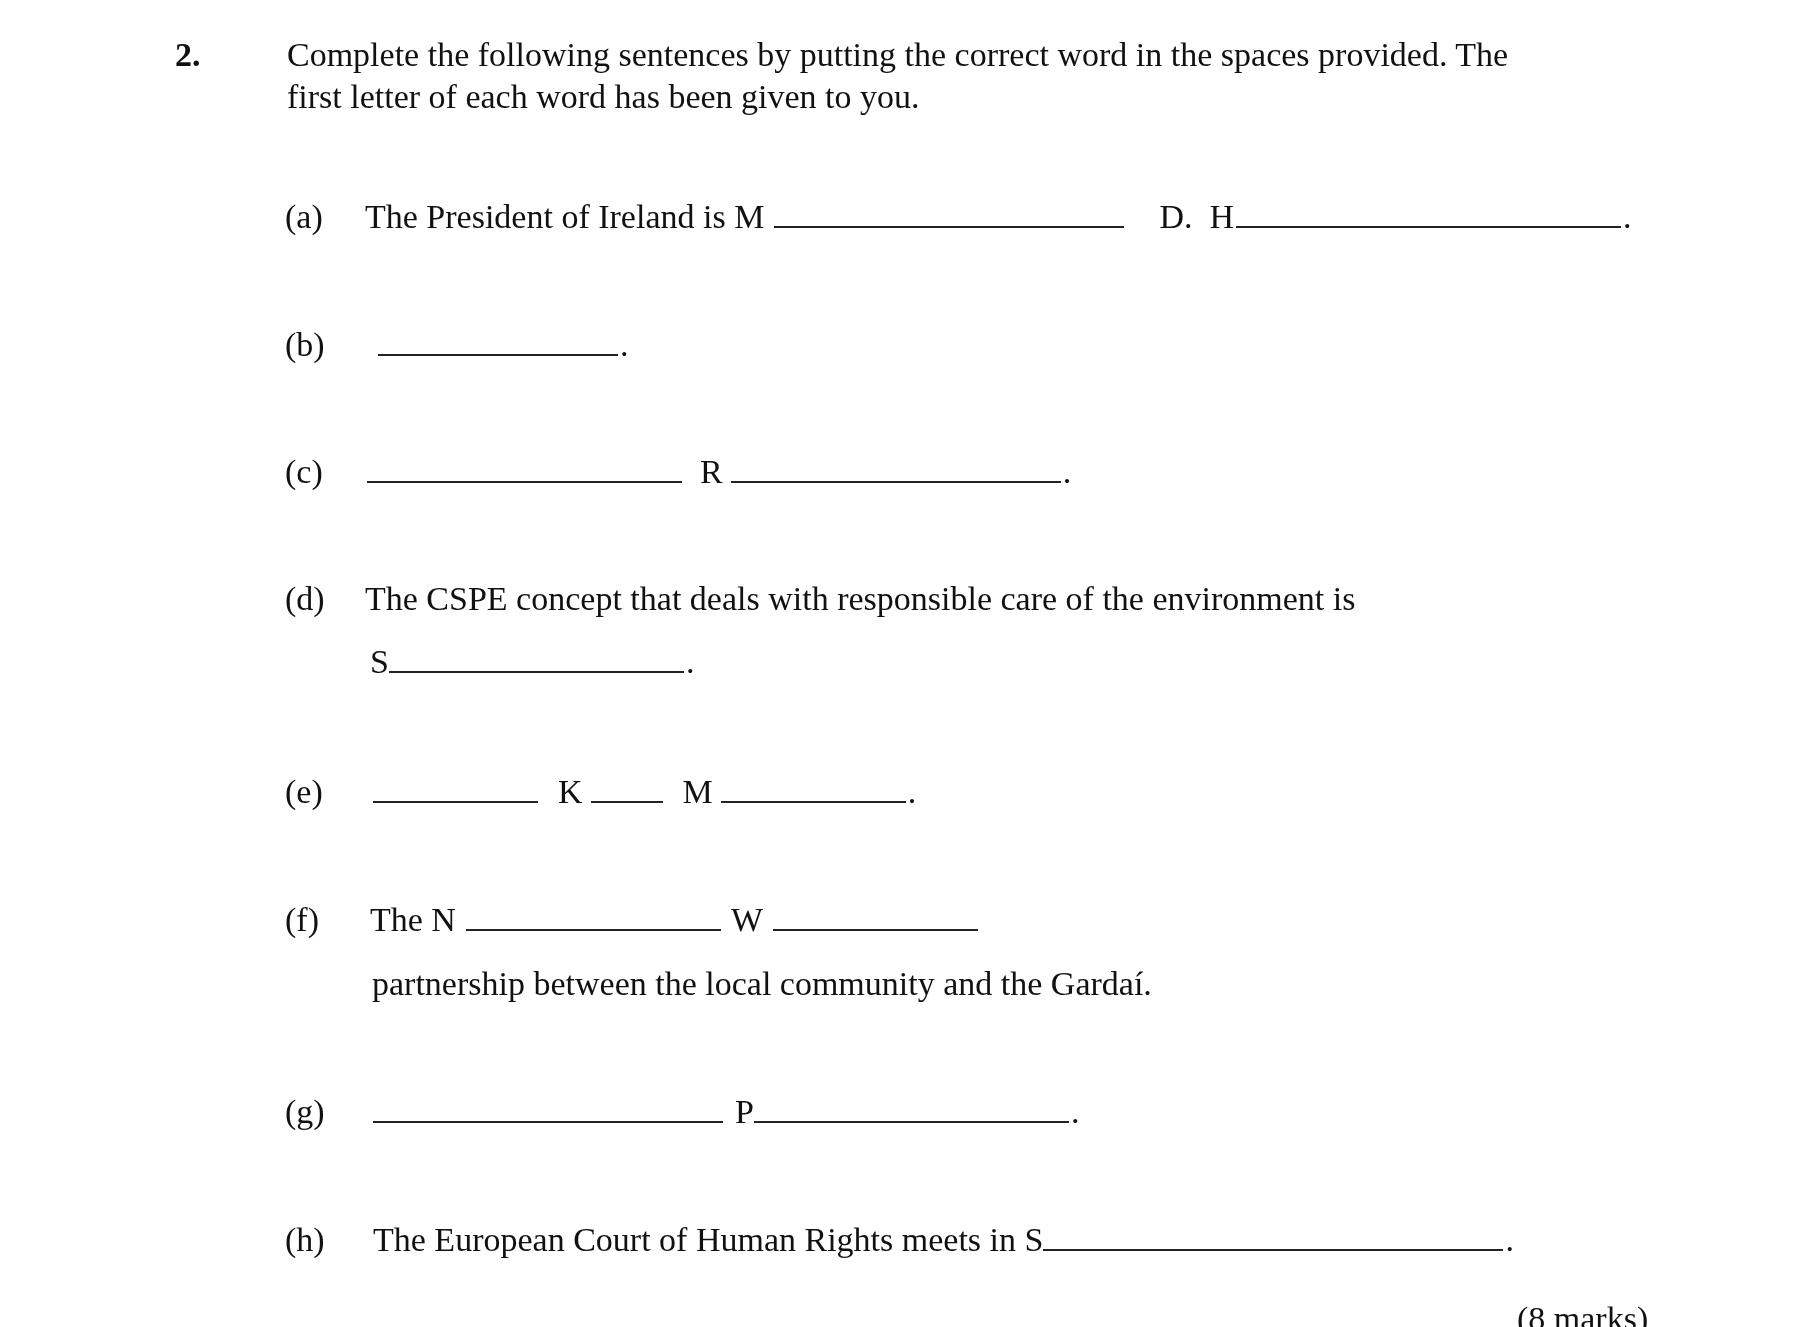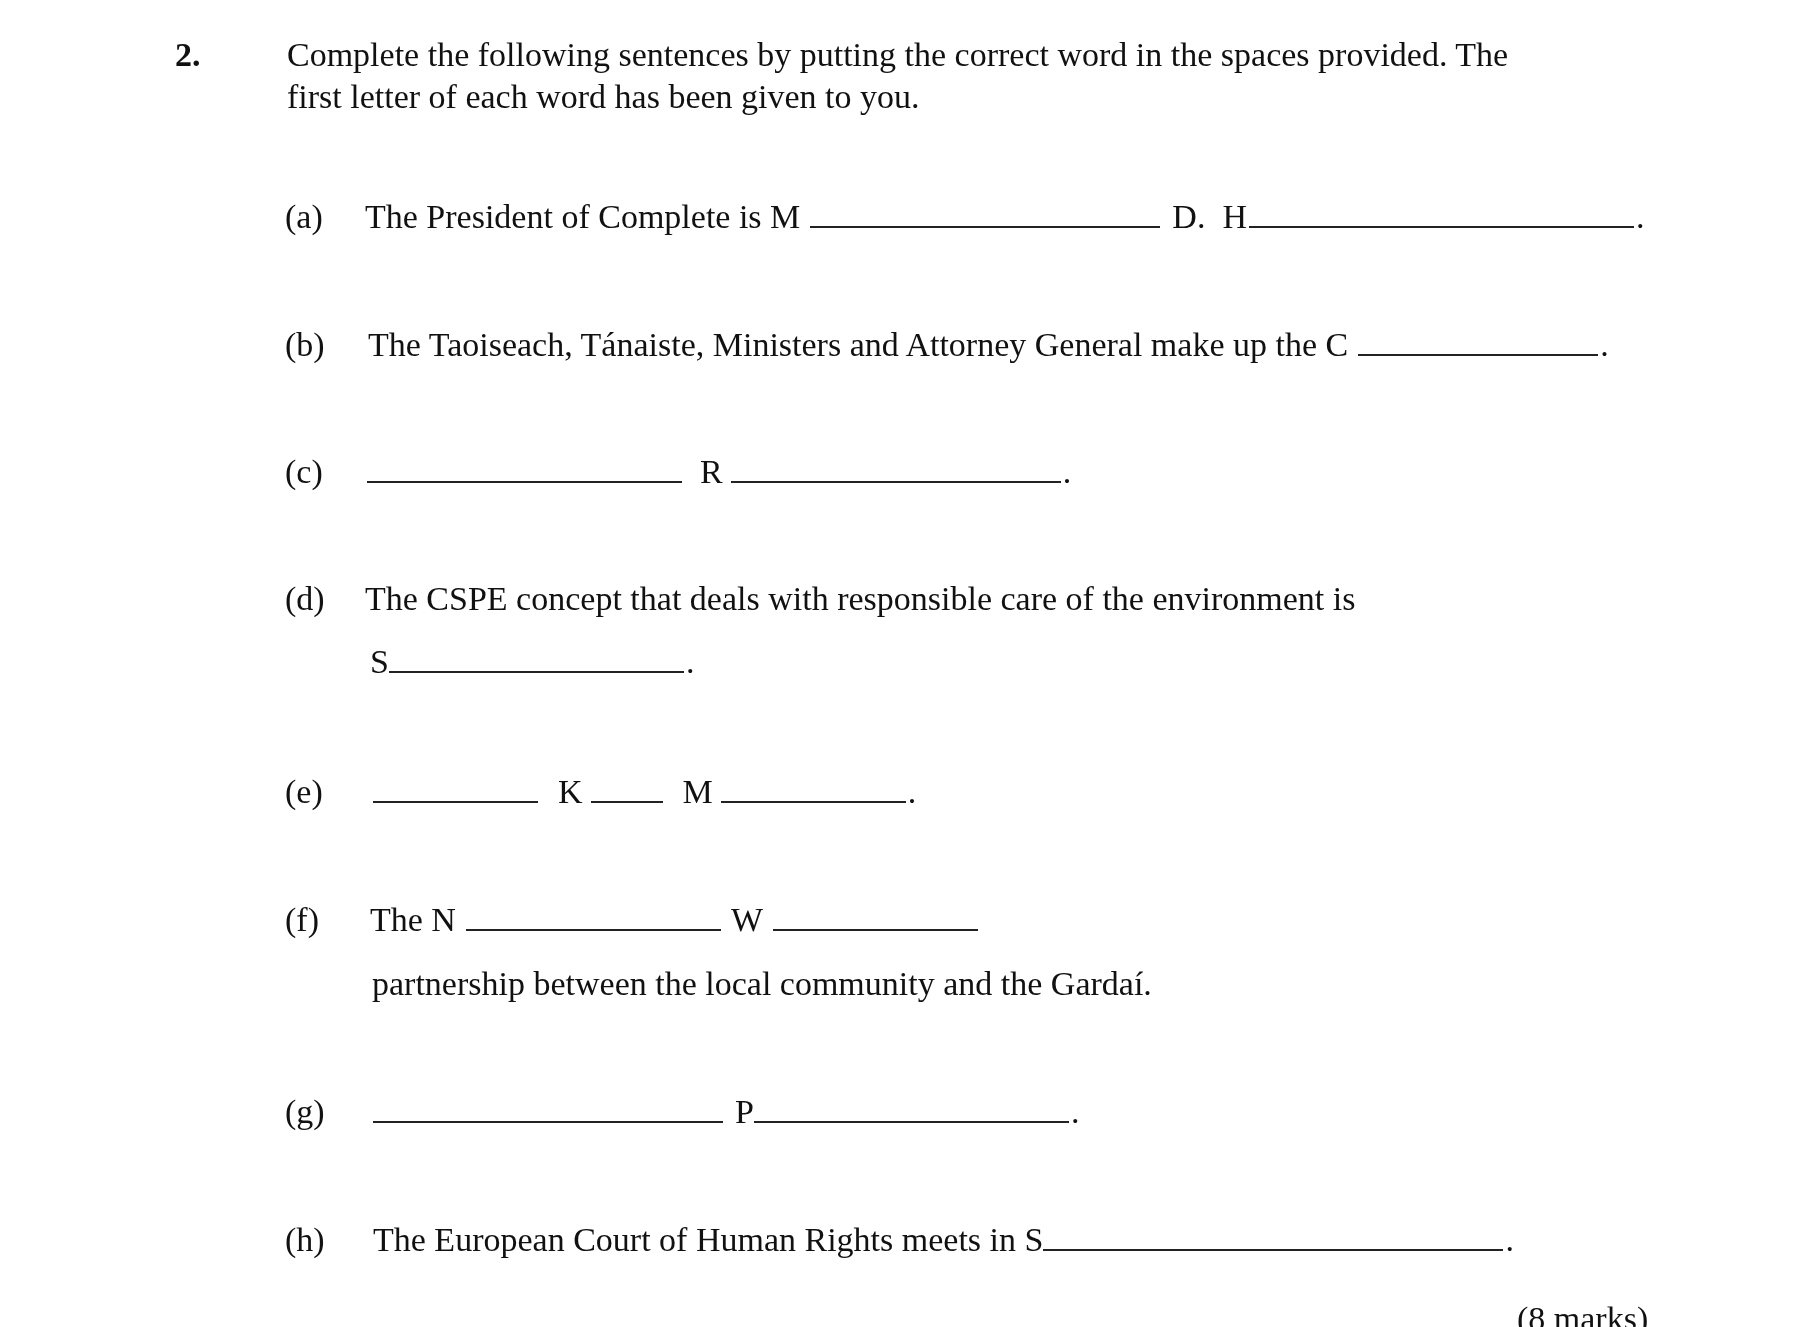--- a/index.html
+++ b/index.html
@@ -16,30 +16,29 @@
 </style>
 </head>
 <body>
 
 <div class="abs qnum" style="left:175px; top:38px;">2.</div>
 <div class="abs" style="left:287px; top:38px;">Complete the following sentences by putting the correct word in the spaces provided.  The</div>
 <div class="abs" style="left:287px; top:80px;">first letter of each word has been given to you.</div>
 
 <div class="abs line" style="left:285px; top:200px;">
   <span class="t" style="width:80px; display:inline-block;">(a)</span>
-  <span class="t">The President of Complete is M</span>
+  <span class="t">The President of Ireland is M</span>
   <span class="blank" style="width:350px; margin-left:10px;"></span>
-  <span class="t" style="margin-left:10px;">D.  H</span>
+  <span class="t" style="margin-left:33px;">D.  H</span>
   <span class="blank" style="width:385px;"></span>
   <span class="t">.</span>
 </div>
 
 <div class="abs line" style="left:285px; top:328px;">
   <span class="t" style="width:83px; display:inline-block;">(b)</span>
-  <span class="t">The Taoiseach, Tánaiste, Ministers and Attorney General make up the C</span>
   <span class="blank" style="width:240px; margin-left:10px;"></span>
   <span class="t">.</span>
 </div>
 
 <div class="abs line" style="left:285px; top:455px;">
   <span class="t" style="width:80px; display:inline-block;">(c)</span>
   <span class="blank" style="width:315px;"></span>
   <span class="t" style="margin-left:16px;">R</span>
   <span class="blank" style="width:330px; margin-left:8px;"></span>
   <span class="t">.</span>

